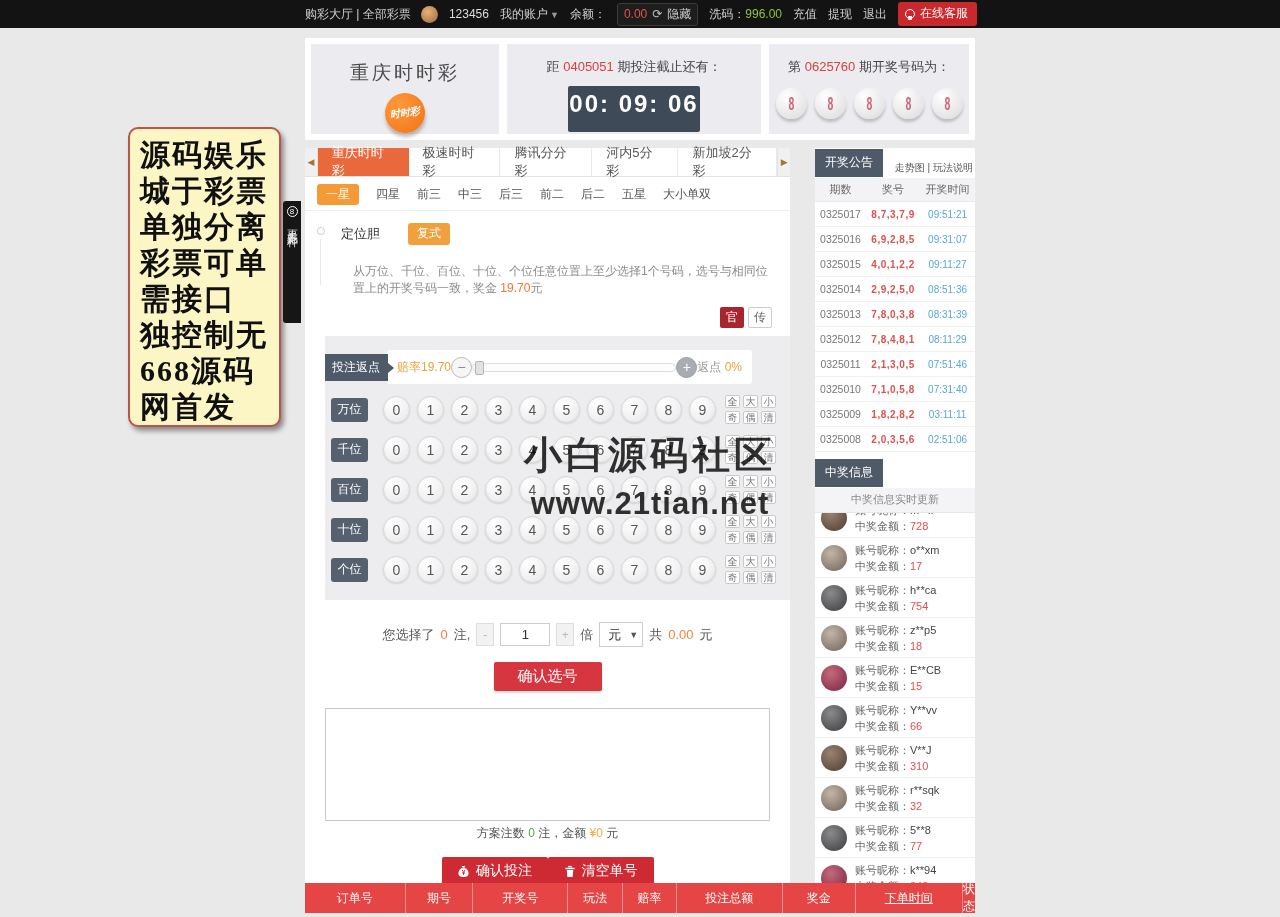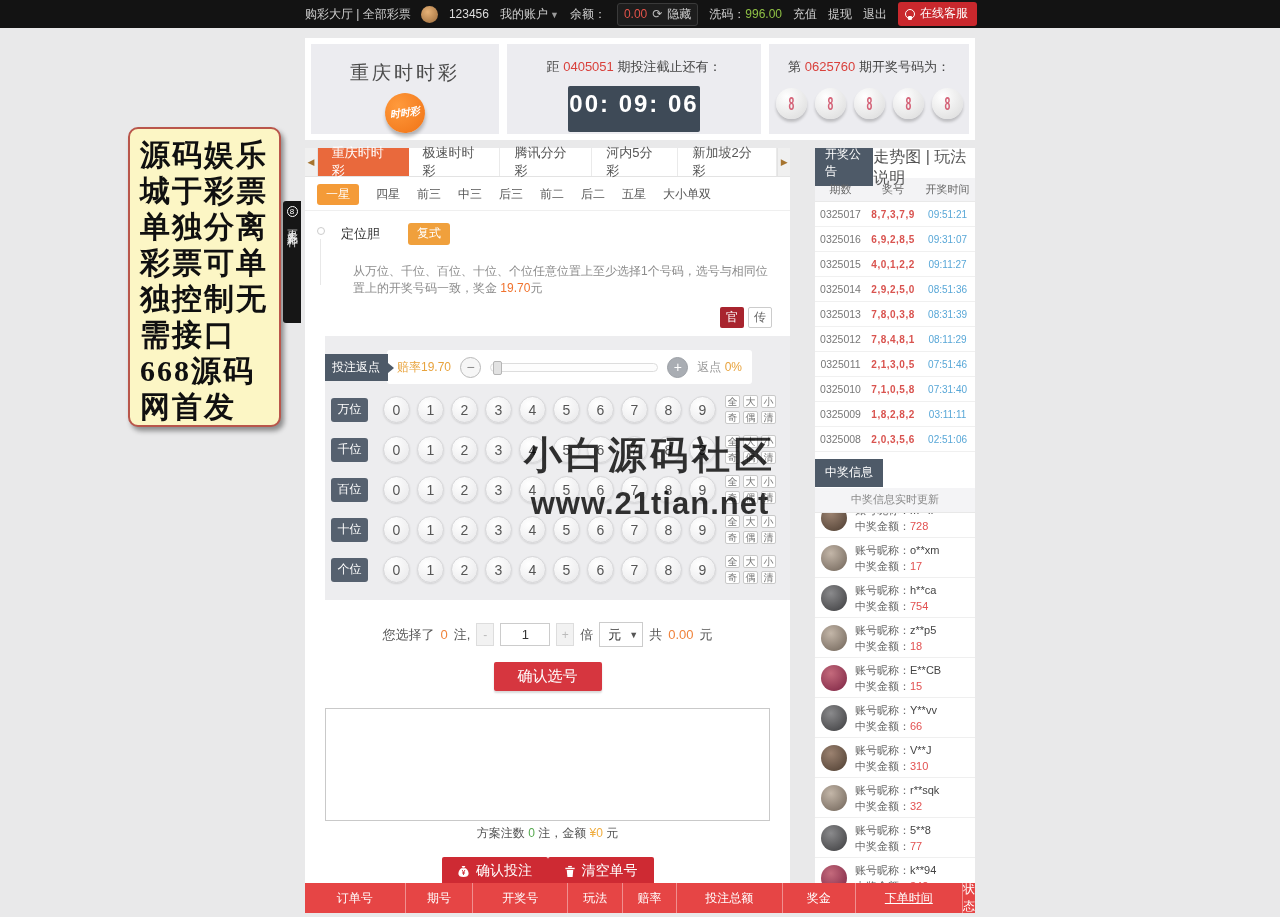--- a/index.html
+++ b/index.html
@@ -62,21 +62,21 @@
   .desc-row { padding:8px 20px 0 48px; font-size:12px; color:#8c8c8c; }
   .desc-prize { color:#f0722d; }
   .ot-row { display:flex; justify-content:flex-end; gap:4px; padding:10px 18px 8px 0; }
   .ot-btn { width:24px; height:21px; font-size:12px; display:flex; align-items:center; justify-content:center; border-radius:2px; cursor:pointer; }
   .ot-official { background:#a8242e; color:#fff; }
   .ot-trad { background:#fff; border:1px solid #ccc; color:#666; }
   
   .bet-panel { margin:0 0 0 20px; width:465px; background:#ededef; padding:14px 0 16px 6px; position:relative; }
   .rebate-tag { position:absolute; left:0; top:18px; background:#4e5a68; color:#fff; font-size:12px; padding:5px 8px 5px 7px; }
   .rebate-tag:after { content:""; position:absolute; right:-6px; top:50%; margin-top:-5px; border-left:6px solid #4e5a68; border-top:5px solid transparent; border-bottom:5px solid transparent; }
-  .slider-box { margin-left:56px; margin-right:38px; height:30px; background:#fff; border-radius:3px; display:flex; align-items:center; padding:17px 10px; gap:9px; }
+  .slider-box { margin-left:56px; margin-right:38px; height:30px; background:#fff; border-radius:3px; display:flex; align-items:center; padding:17px 10px; }
   .odds-text { font-size:12px; color:#e8a33d; white-space:nowrap; }
   .circle-btn { width:21px; height:21px; border-radius:50%; flex:none; display:flex; align-items:center; justify-content:center; font-size:14px; cursor:pointer; }
   .minus-btn { background:#f6f6f6; border:1px solid #b9b9b9; color:#8a8a8a; }
   .plus-btn { background:#a9adb3; color:#fff; border:1px solid #9b9fa5; }
   .slider-track { flex:1; height:9px; border:1px solid #ddd; border-radius:6px; background:#fdfdfd; position:relative; }
   .slider-handle { position:absolute; left:2px; top:-3px; width:9px; height:14px; background:#e2e2e2; border:1px solid #b5b5b5; border-radius:2px; cursor:pointer; }
   .rebate-text { font-size:12px; color:#999; white-space:nowrap; }
   .rebate-val { color:#e8a33d; }
   .pos-row { display:flex; align-items:center; margin-top:11px; }
   .pos-label { width:37px; background:#56616f; color:#fff; font-size:12px; text-align:center; padding:3px 0 4px; border-radius:3px; margin-right:15px; flex:none; }
@@ -105,21 +105,21 @@
   .order-cell:last-child { border-right:none; }
   .order-cell:nth-child(1){width:104px;} .order-cell:nth-child(2){width:70px;}
   .order-cell:nth-child(3){width:98px;} .order-cell:nth-child(4){width:57px;}
   .order-cell:nth-child(5){width:55px;} .order-cell:nth-child(6){width:110px;}
   .order-cell:nth-child(7){width:75px;} .order-cell:nth-child(8){width:111px;text-decoration:underline;}
   .order-cell:nth-child(9){flex:1;}
   
   .sidebar { position:absolute; left:815px; top:148px; width:160px; height:735px; background:#fff; overflow:hidden; }
   .side-head { height:30px; display:flex; align-items:center; justify-content:space-between; padding:0 2px 0 0; }
   .slate-btn { background:#4e5a68; color:#fff; font-size:12px; padding:5px 10px 6px; cursor:pointer; }
-  .side-links { font-size:16px; color:#555; cursor:pointer;margin-top:9px; }
+  .side-links { font-size:10px; color:#555; cursor:pointer;margin-top:9px; }
   .announce-table { width:100%; border-collapse:collapse; font-size:10px; }
   .announce-table th { background:#f3f3f5; color:#666; font-weight:normal; font-size:11px; padding:4px 0; border-bottom:1px solid #e9e9e9; }
   .announce-table td { text-align:center; padding:6px 0; border-bottom:1px solid #f0f0f0; }
   .td-issue { color:#777; font-size:10.5px; }
   .td-nums { color:#d9534f; font-weight:bold; letter-spacing:.5px; }
   .td-time { color:#58a7d7; }
   .winners-head { margin-top:6px; }
   .winners-sub { background:#f4f4f6; text-align:center; font-size:11px; color:#888; padding:4px 0 5px; border-bottom:1px solid #e8e8e8; }
   .winners-clip { overflow:hidden; height:394px; }
   #winners-list { margin-top:-15px; }
@@ -163,22 +163,22 @@
     </div>
   </div>
 </div>
 
 <div class="annotation">
   <div id="annotation-lines">
       <div>源码娱乐</div>
       <div>城于彩票</div>
       <div>单独分离</div>
       <div>彩票可单</div>
+      <div>需接口</div>
       <div>独控制无</div>
-      <div>需接口</div>
       <div>668源码</div>
       <div>网首发</div>
     </div>
 </div>
 
 <div class="more-tab">
   <span class="ball8-ic">8</span>
   <span class="more-label">更多彩种</span>
 </div>
 

